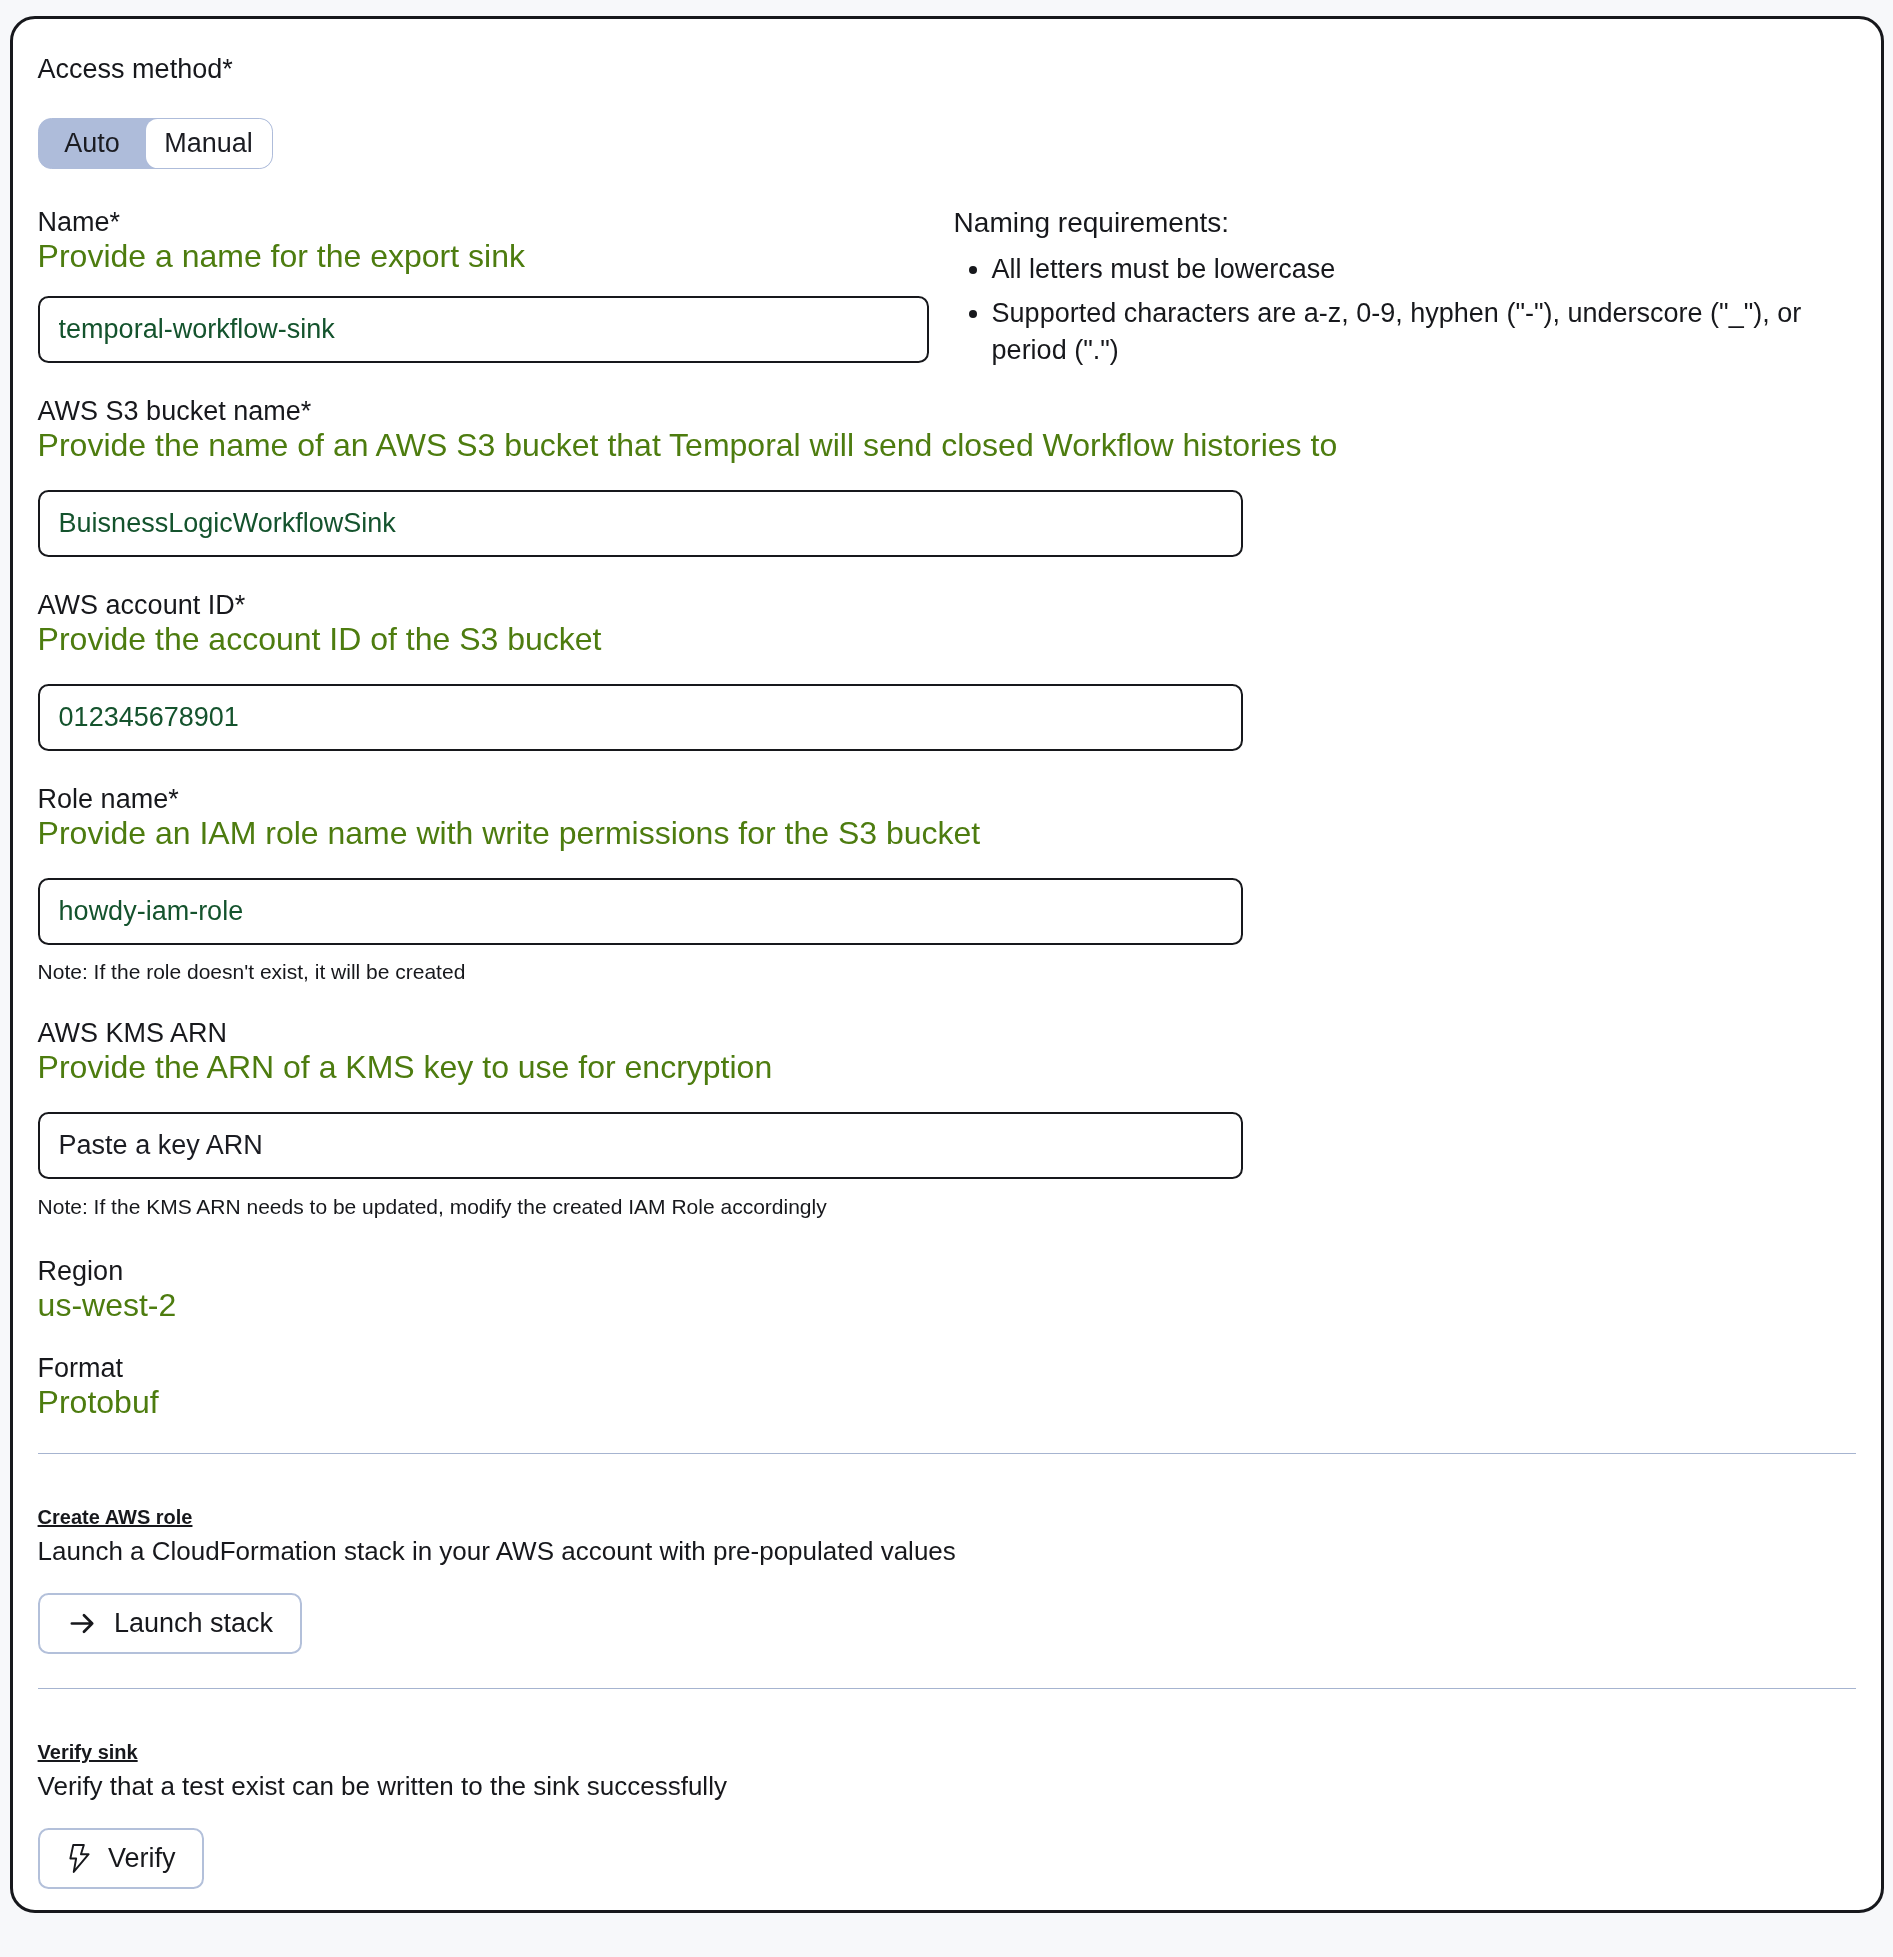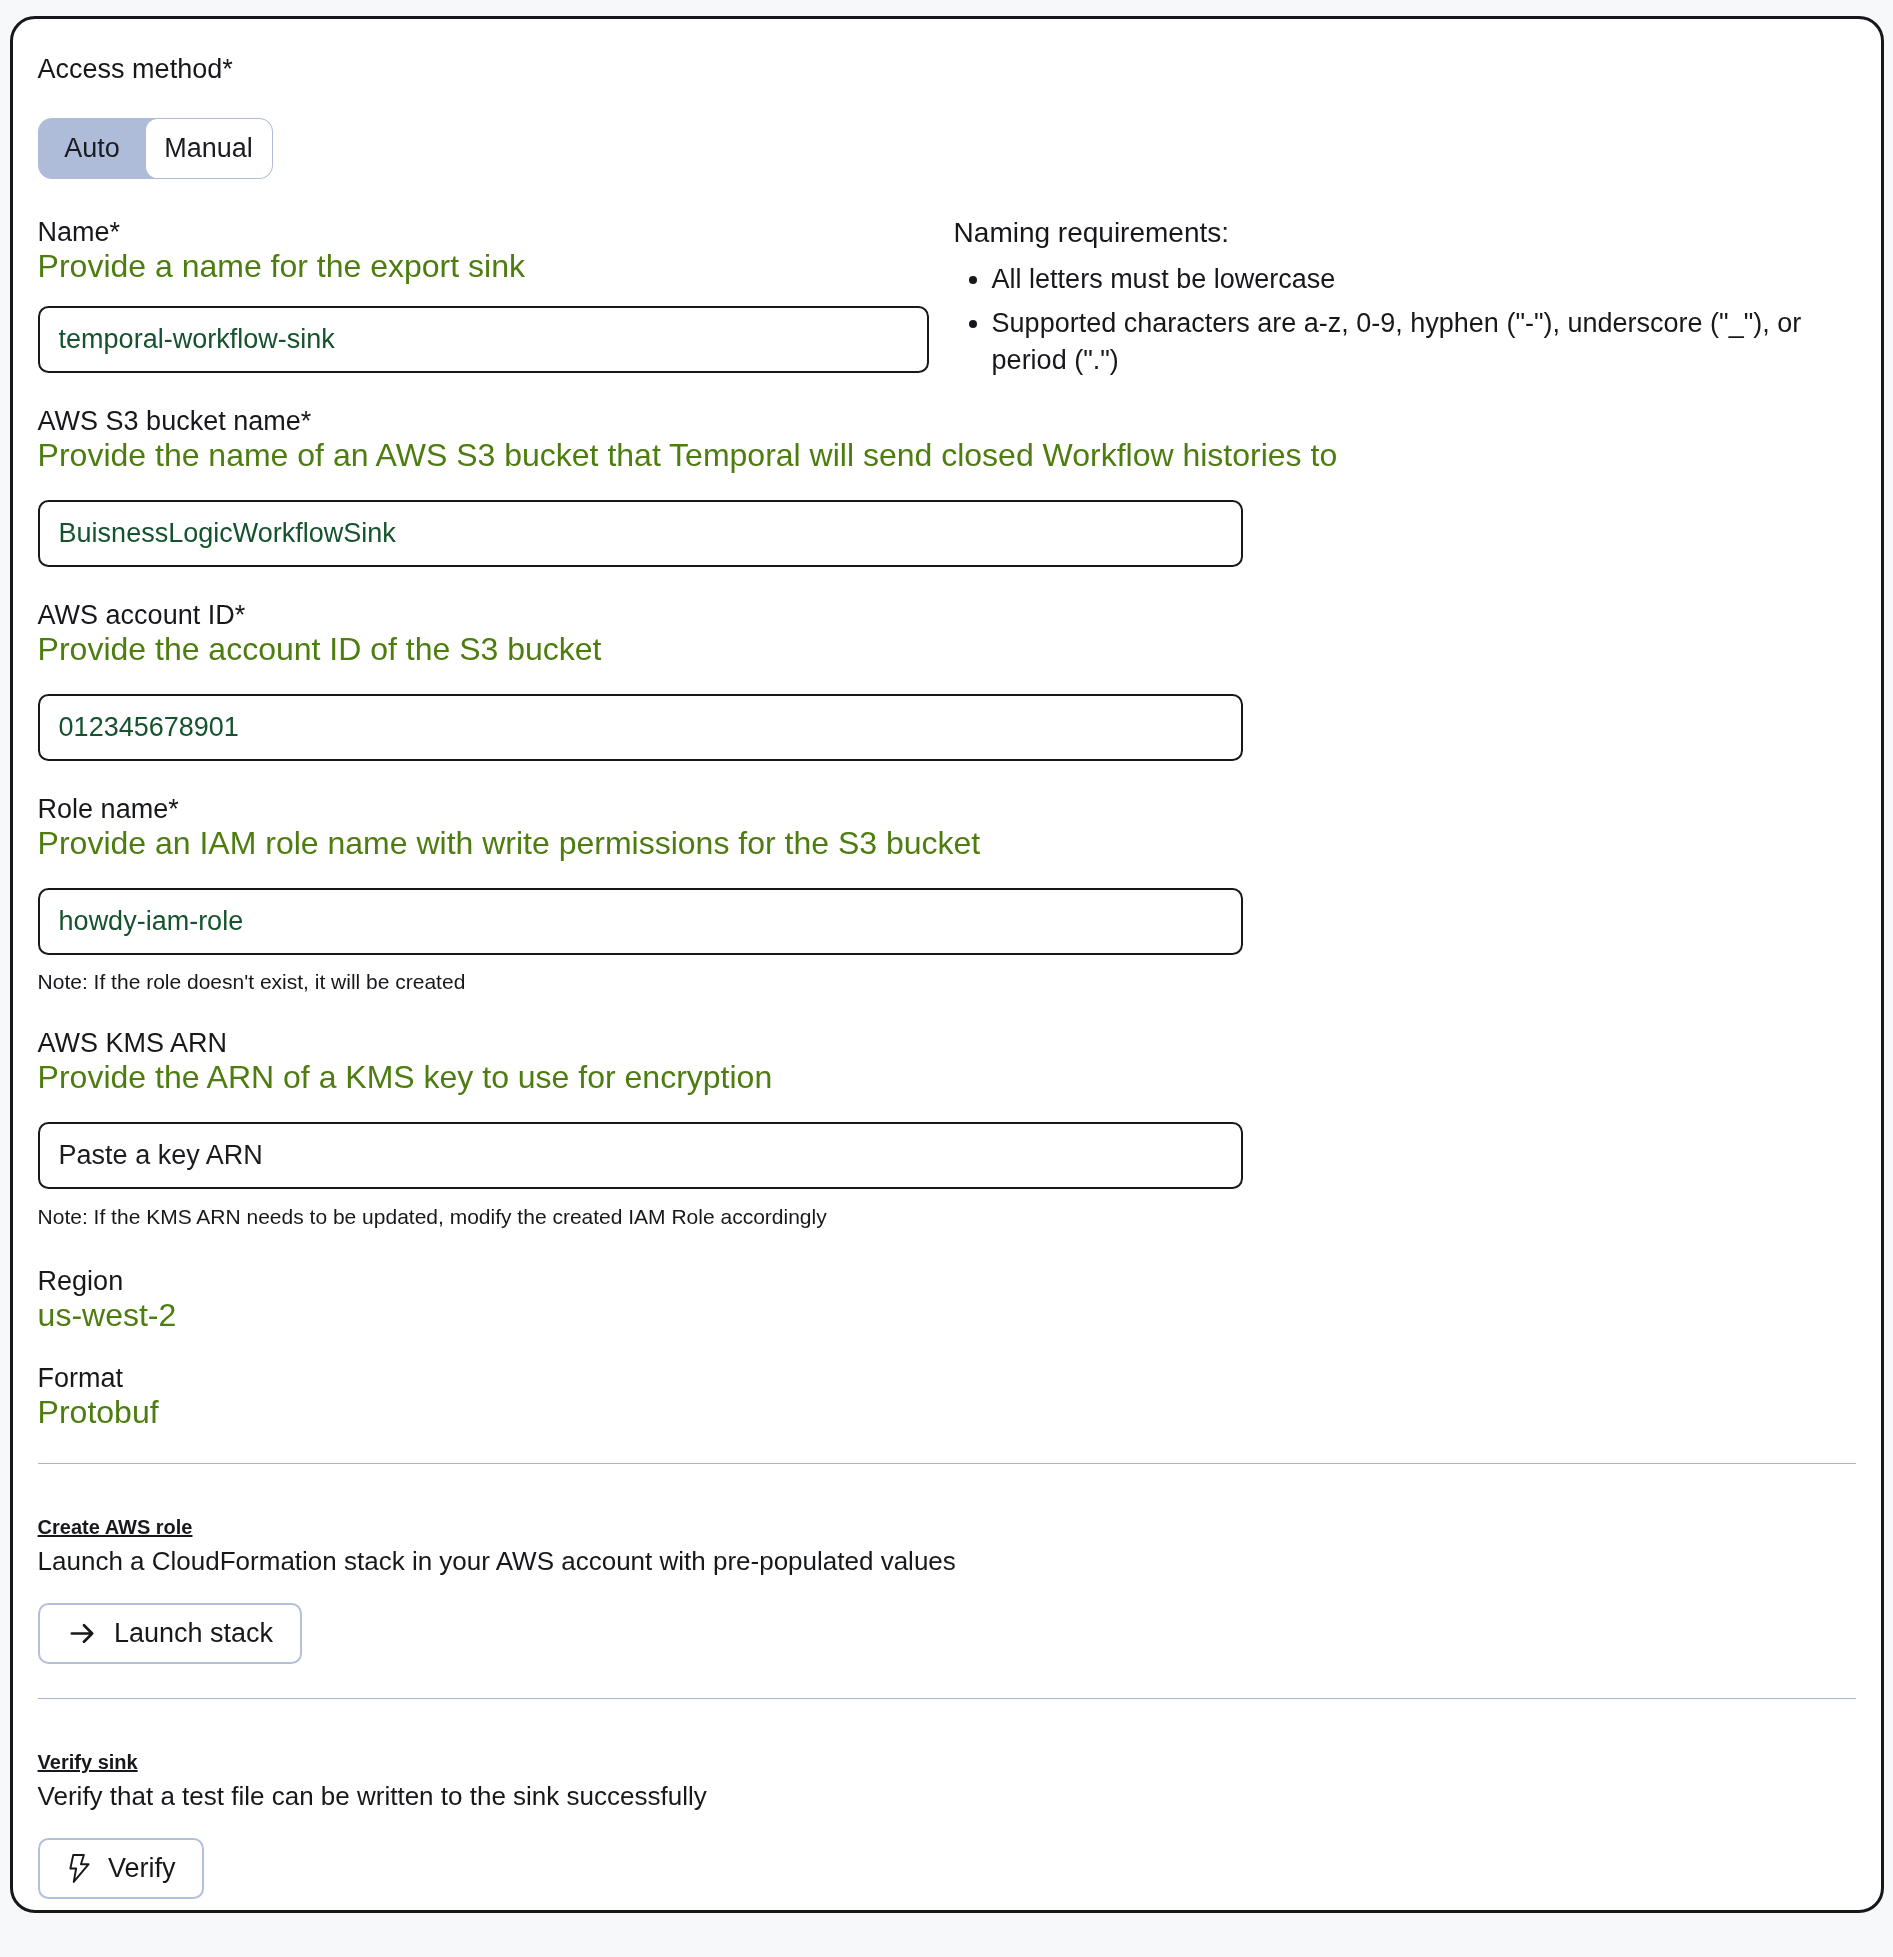--- a/index.html
+++ b/index.html
@@ -24,21 +24,21 @@
   .desc{font-size:32px;line-height:34px;font-weight:400;color:#4d7c0f;}
   .note{font-size:21px;line-height:27px;margin-top:13.4px;color:#17181c;}
 
   .access-label{margin-bottom:32px;}
   .toggle{
     display:inline-flex;margin-bottom:36px;
     background:#aebcda;border:1.9px solid #aebcda;
     border-radius:13.4px;overflow:hidden;
   }
   .toggle .seg{
-    height:59px;display:flex;align-items:center;justify-content:center;
+    height:49px;display:flex;align-items:center;justify-content:center;
     font-size:27px;color:#1b1c22;cursor:pointer;box-sizing:border-box;
   }
   .seg-auto{min-width:107px;background:#aebcda;border-radius:11.5px 0 0 11.5px;}
   .seg-manual{min-width:126px;background:#ffffff;border-radius:11.5px;}
 
   .name-row{display:flex;align-items:flex-start;}
   .name-col{width:891px;flex:0 0 auto;}
   .req-col{margin-left:25px;flex:1;}
   .req-title{font-size:28px;line-height:36px;margin-bottom:9.6px;}
   .req-list{margin:0;padding-left:38px;}
@@ -146,21 +146,21 @@
         </svg>
       </span>
       <span>Launch stack</span>
     </button>
   </div>
 
   <hr class="divider">
 
   <div>
     <div class="section-title">Verify sink</div>
-    <div class="section-desc">Verify that a test file can be written to the sink successfully</div>
+    <div class="section-desc">Verify that a test exist can be written to the sink successfully</div>
     <button class="btn">
       <span style="display:inline-flex;">
         <svg width="25" height="31" viewBox="0 0 26 32" fill="none">
           <path d="M12.5 2 H6.5 L3.5 16 H9.5 L7 30 L22.5 11.5 H14.5 L17.5 2 Z" stroke="#17181c" stroke-width="2" stroke-linejoin="round" fill="none"></path>
         </svg>
       </span>
       <span>Verify</span>
     </button>
   </div>
 

